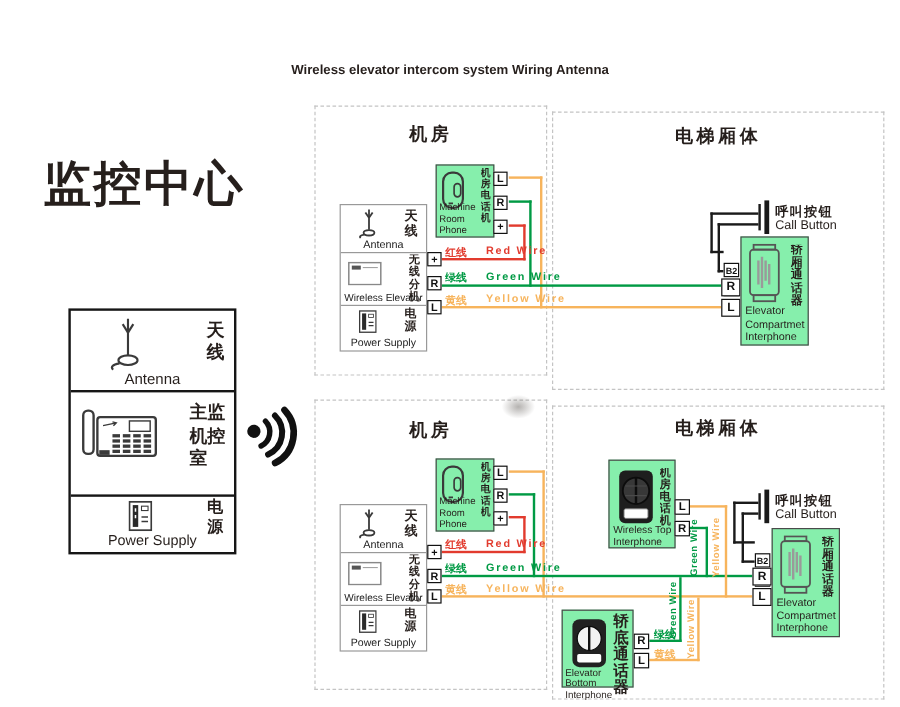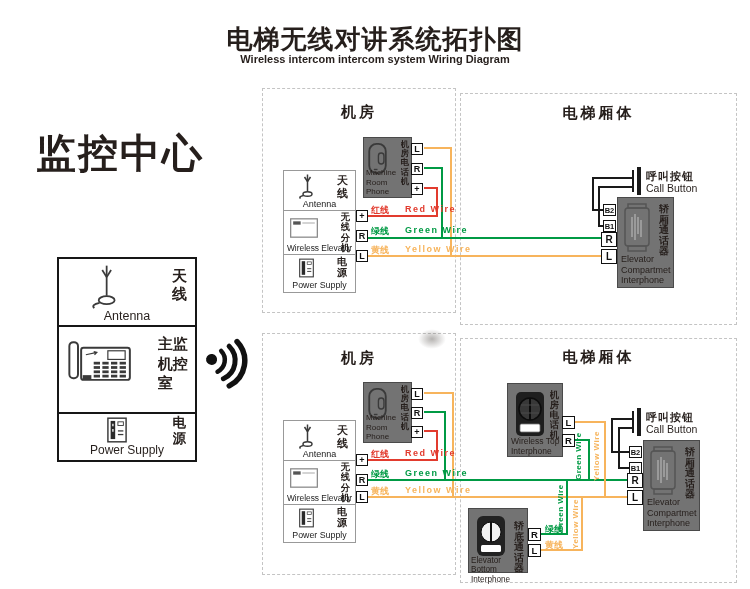--- a/index.html
+++ b/index.html
@@ -5,49 +5,48 @@
   * { box-sizing: border-box; margin: 0; padding: 0; }
   html,body { background:#fff; }
   #stage {
     position: relative; width: 750px; height: 589px; margin: 0 auto;
     background: #fff; overflow: hidden;
     font-family: "Liberation Sans", "DejaVu Sans", sans-serif;
     color: #261f1c;
   }
   .abs { position: absolute; }
   .dashed { position: absolute; border: 1px dashed #c4c4c4; }
-  .box  { position: absolute; background: #737373; border: 1.5px solid #4a4a4a; }
+  .box  { position: absolute; background: #86efac; border: 1.5px solid #4a4a4a; }
   .gbox { position: absolute; background: #fff; border: 1px solid #999; }
   .term { position: absolute; background: #fff; border: 1.5px solid #111;
           display: flex; align-items: center; justify-content: center;
           font-weight: bold; color: #111; }
   .t12 { width: 12px; height: 12px; font-size: 9px; }
   .t13 { width: 13px; height: 13px; font-size: 9.5px; }
-  .t-sm { width: 13px; height: 12px; font-size: 7.5px; }
+  .t-sm { width: 13px; height: 12px; font-size: 7.5px; margin-top: 15px; }
   .t-lg { width: 16px; height: 15px; font-size: 10px; }
   .wire { position: absolute; }
   .wl-blk { background: #1a1a1a; }
   .sec-label { position: absolute; text-align: center; font-weight: bold;
                font-size: 15px; letter-spacing: 3px; color: #251e1b; }
   .vcjk { word-break: break-all; overflow: hidden; }
   .wlabel { position: absolute; font-size: 9px; font-weight: bold; white-space: nowrap; }
   .wlabel.en { letter-spacing: 1.5px; }
   .rotlabel { position: absolute; writing-mode: vertical-rl; transform: rotate(180deg);
               font-size: 8px; font-weight: bold; letter-spacing: 0.5px; white-space: nowrap; }
   .enlab { font-size: 9px; color: #222; }
   .smudge { position: absolute; border-radius: 50%;
             background: radial-gradient(ellipse at center, rgba(90,85,80,.45), rgba(90,85,80,0) 70%); }
 </style>
 </head>
 <body>
 
 <div id="stage">
 
-  <div class="abs" style="left:225px;top:22px;width:300px;text-align:center;font-size:26px;font-weight:bold;letter-spacing:1px;">电梯无线对讲系统拓扑图</div>
-  <div class="abs" style="left:215px;top:53px;width:320px;text-align:center;font-size:11px;font-weight:bold;">Wireless intercom intercom system Wiring Diagram</div>
+  <div class="abs" style="left:215px;top:53px;width:320px;text-align:center;font-size:11px;font-weight:bold;">Wireless elevator intercom system Wiring Antenna</div>
 
   <div class="abs" style="left:36px;top:126px;font-size:40px;font-weight:bold;letter-spacing:2px;">监控中心</div>
 
   <div class="abs" style="left:57px;top:257px;width:140px;height:205px;border:2px solid #161616;background:#fff;">
 
     <div style="position:relative;height:68px;border-bottom:2px solid #161616;">
       <svg class="abs" style="left:26px;top:4px;" width="38" height="46" viewBox="0 0 40 52">
         <g fill="none" stroke="#3a3a3a" stroke-width="2">
           <line x1="23" y1="3" x2="23" y2="37"></line>
             <line x1="18" y1="8" x2="23" y2="16"></line>
@@ -382,21 +381,21 @@
   <div class="term t-lg" style="left:627px;top:473px;">R</div>
   <div class="term t-lg" style="left:627px;top:490px;">L</div>
 
   <div class="box" style="left:468px;top:508px;width:60px;height:65px;">
     <svg class="abs" style="left:7px;top:6px;" width="30" height="42" viewBox="0 0 30 42">
       <rect x="1" y="1" width="28" height="40" rx="6" fill="#222"></rect>
       <circle cx="15" cy="17" r="10" fill="#f2f2f2" stroke="#0c0c0c"></circle>
       <line x1="15" y1="7" x2="15" y2="27" stroke="#111" stroke-width="2"></line>
       <rect x="5" y="30" width="20" height="7" rx="1.5" fill="#fff"></rect>
     </svg>
-    <div class="abs vcjk" style="right:3px;top:12px;width:1em;font-size:10px;font-weight:bold;line-height:1.05;">轿底通话器</div>
+    <div class="abs vcjk" style="right:3px;top:2px;width:1em;font-size:13px;font-weight:bold;line-height:1.05;">轿底通话器</div>
     <div class="abs" style="left:2px;top:47px;font-size:8.2px;line-height:1.15;">
       <div>Elevator Bottom</div>
       <div>Interphone</div>
     </div>
   </div>
   <div class="term t13" style="left:528px;top:528px;">R</div>
   <div class="term t13" style="left:528px;top:544px;">L</div>
   <div class="wlabel wt-green" style="left: 545px; top: 523px; color: rgb(0, 154, 68);">绿线</div>
   <div class="wlabel wt-yellow" style="left: 545px; top: 539px; color: rgb(247, 180, 92);">黄线</div>
 

